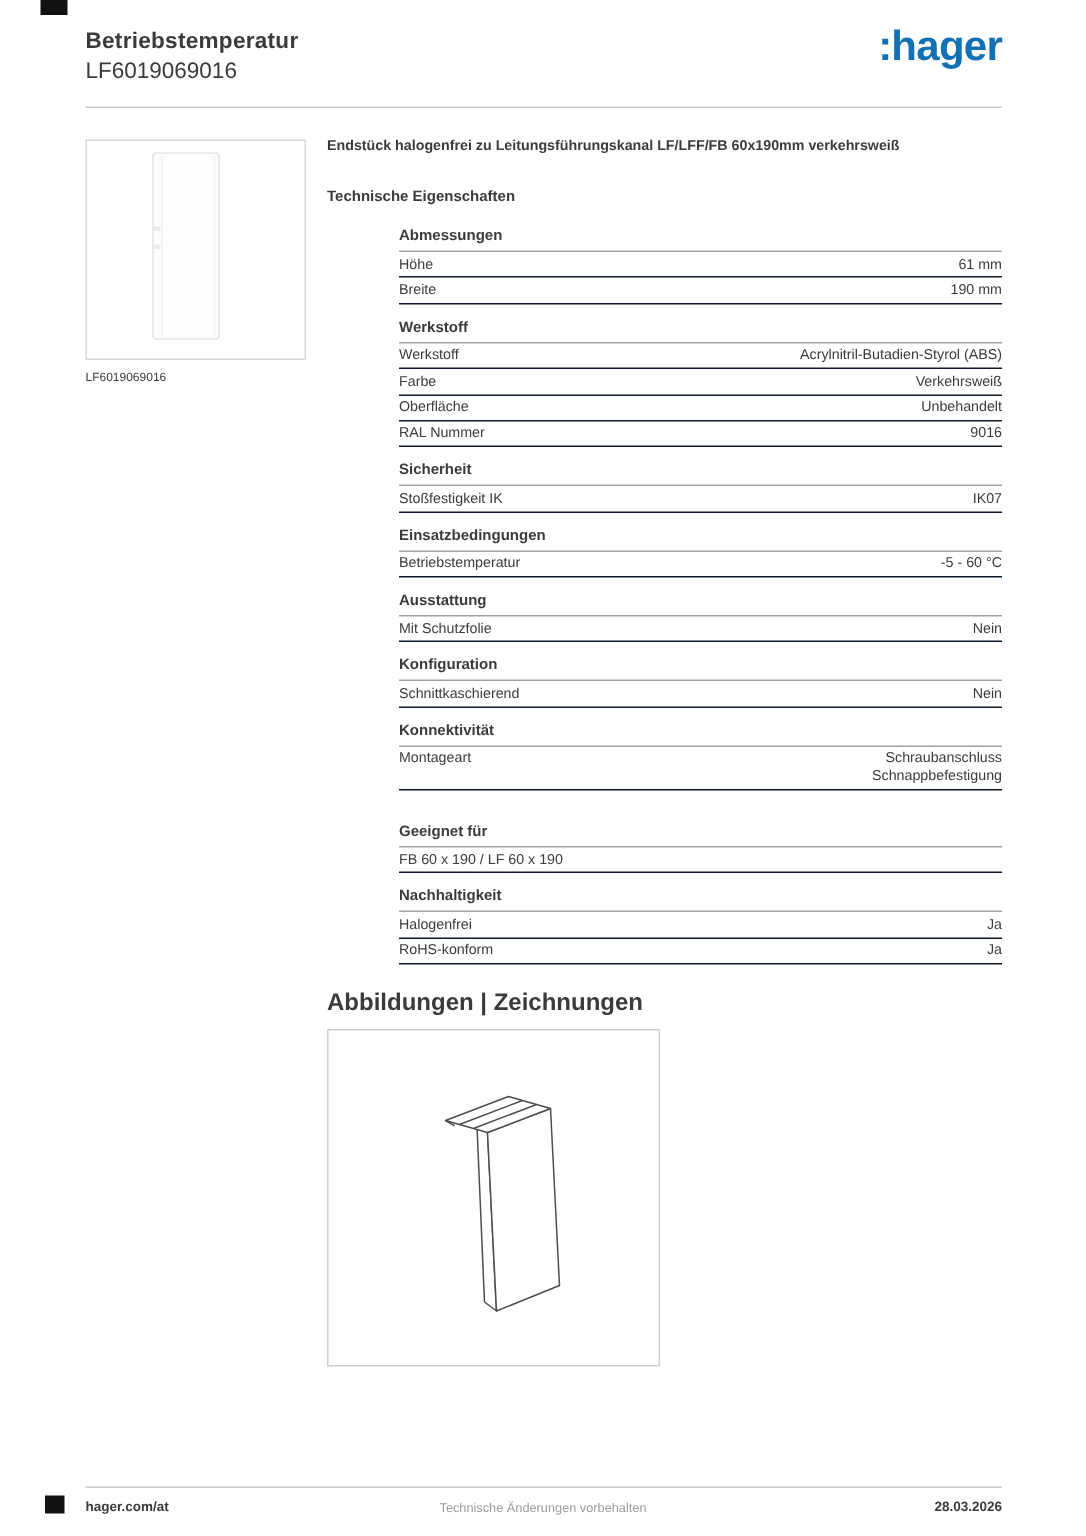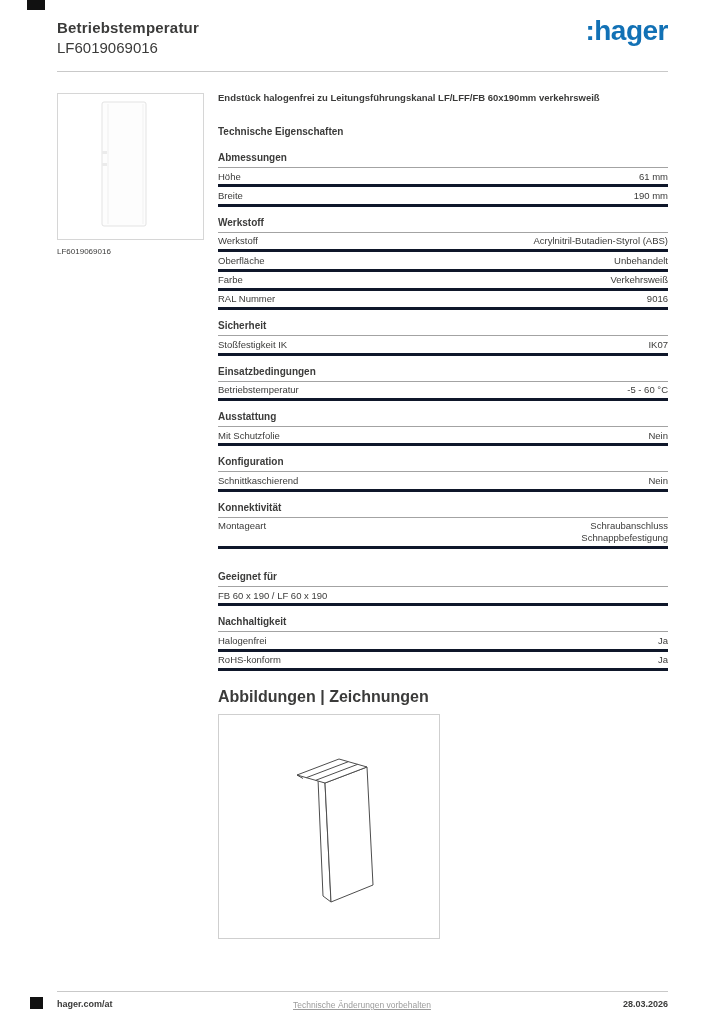--- a/index.html
+++ b/index.html
@@ -25,34 +25,34 @@
 
   
   .product-image-box { position:absolute; left:57px; top:93px; width:147px; height:147px; border:1px solid #d6d6d6; background:#fff; }
   .image-caption     { position:absolute; left:57px; top:247px; font-size:8px; color:#3b3b3a; }
 
   
   .right-col      { position:absolute; left:218px; top:92px; width:450px; }
   .product-title  { font-size:9.5px; font-weight:bold; white-space:nowrap; margin-bottom:23px; }
   .specs-heading  { font-size:10px; font-weight:bold; margin-bottom:15px; }
 
-  .section        { margin-bottom:10px; }
+  .section        { margin-bottom:10px;margin-left:48px; }
   .section-title  { font-size:10px; font-weight:bold; padding-bottom:4px; border-bottom:1px solid #a3a3a3; }
-  .spec-row       { display:flex; justify-content:space-between; gap:12px; padding:2.5px 0 2px 0; border-bottom:3px solid #0f172a; font-size:9.5px; line-height:1.25; }
+  .spec-row       { display:flex; justify-content:space-between; gap:12px; padding:2.5px 0 2px 0; border-bottom:1px solid #0f172a; font-size:9.5px; line-height:1.25; }
   .spec-label     { text-align:left; }
   .spec-value     { text-align:right; white-space:pre-line; }
   #spec-sections .section:nth-child(8) { margin-top:22px; }   
 
   .drawings-heading { font-size:16px; font-weight:bold; margin-top:17px; margin-bottom:8px; }
   .drawing-box      { width:222px; height:225px; border:1px solid #cfcfcf; background:#fff; }
 
   
   .footer-rule   { position:absolute; left:57px; right:56px; top:991px; height:1px; background:#c9c9c9; }
   .footer-site   { position:absolute; left:57px; top:999px; font-size:9px; font-weight:bold; color:#3b3b3a; text-decoration:none; }
-  .footer-notice { position:absolute; left:0; right:0; top:1000px; text-align:center; font-size:8.5px; color:#9c9c9c;text-decoration:underline; }
+  .footer-notice { position:absolute; left:0; right:0; top:1000px; text-align:center; font-size:8.5px; color:#9c9c9c; }
   .footer-date   { position:absolute; right:56px; top:999px; font-size:9px; font-weight:bold; }
 </style>
 </head>
 <body>
 
 <div class="mark-top"></div>
 
 <header class="page-header">
   <div class="page-title">Betriebstemperatur</div>
   <div class="product-id">LF6019069016</div>
@@ -93,27 +93,27 @@
 
   <div class="section">
     <div class="section-title">Werkstoff</div>
     <div class="rows">
   <div class="spec-row">
     <span class="spec-label">Werkstoff</span>
     <span class="spec-value">Acrylnitril-Butadien-Styrol (ABS)</span>
   </div>
 
   <div class="spec-row">
+    <span class="spec-label">Farbe</span>
+    <span class="spec-value">Verkehrsweiß</span>
+  </div>
+
+  <div class="spec-row">
     <span class="spec-label">Oberfläche</span>
     <span class="spec-value">Unbehandelt</span>
-  </div>
-
-  <div class="spec-row">
-    <span class="spec-label">Farbe</span>
-    <span class="spec-value">Verkehrsweiß</span>
   </div>
 
   <div class="spec-row">
     <span class="spec-label">RAL Nummer</span>
     <span class="spec-value">9016</span>
   </div>
 </div>
   </div>
 
   <div class="section">

